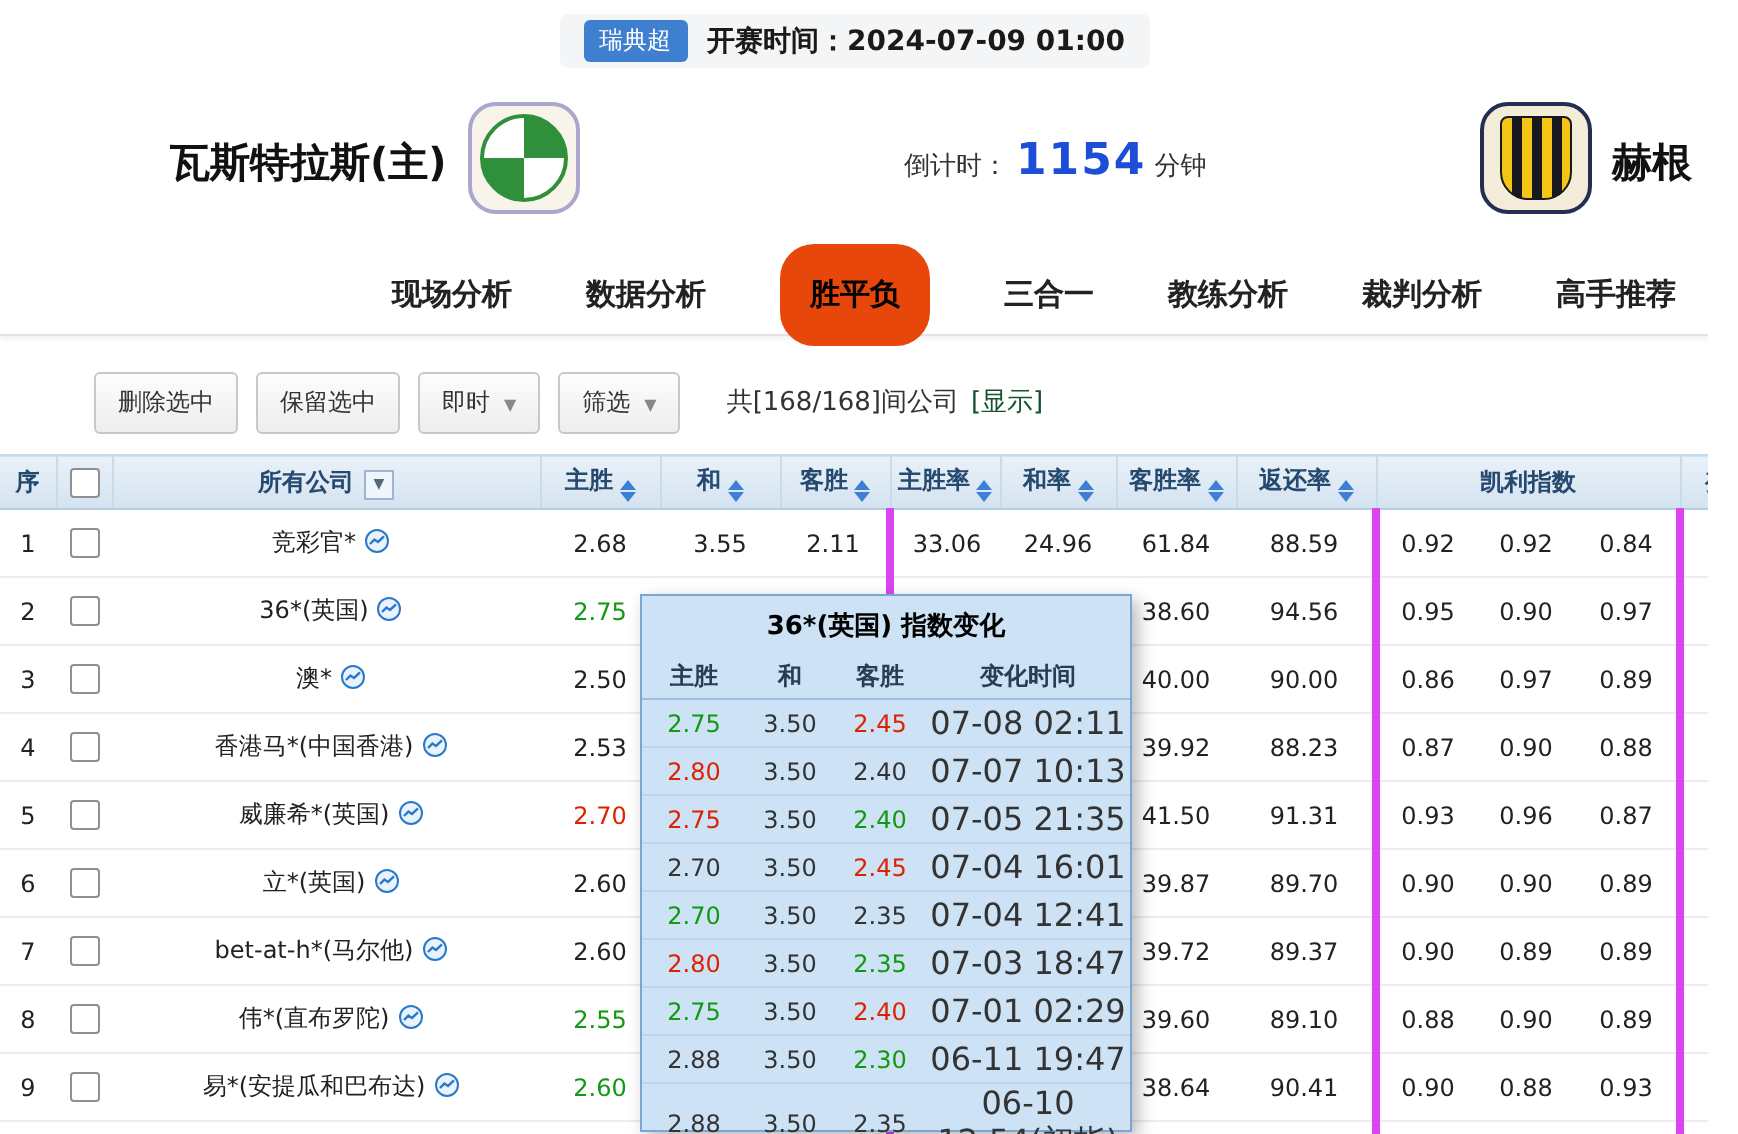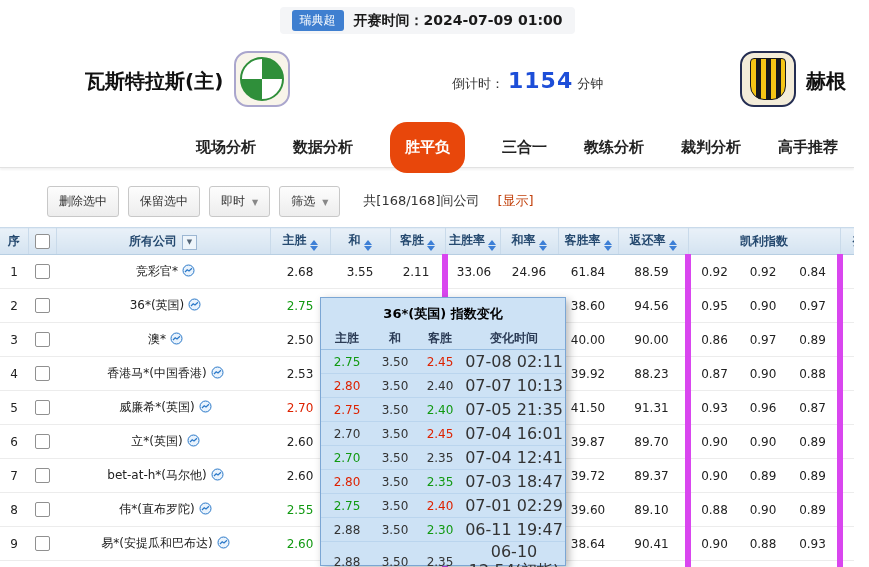--- a/index.html
+++ b/index.html
@@ -24,41 +24,41 @@
   .away-emblem{width:34px;height:40px;border:1px solid #16181d;border-radius:4px 4px 14px 14px;
      background:repeating-linear-gradient(90deg,#f5c515 0 5px,#16181d 5px 10px);}
   .countdown{position:absolute;left:452px;top:24px;display:flex;align-items:baseline;gap:4px;}
   .cd-label,.cd-unit{font-size:13px;color:#333;}
   .cd-value{font-size:22px;font-weight:bold;color:#1d4ed8;letter-spacing:1px;}
 
   
   .nav{position:absolute;top:128px;left:0;width:100%;height:40px;background:#fff;border-bottom:1px solid #e2e2e2;
        box-shadow:0 2px 2px rgba(0,0,0,.05);display:flex;align-items:center;gap:37px;padding-left:196px;box-sizing:border-box;}
   .tab{font-size:15px;font-weight:bold;color:#222;cursor:pointer;white-space:nowrap;}
-  .tab.active{background:#e8470b;color:#ffffff;padding:16px 15px;border-radius:17px;}
+  .tab.active{background:#e8470b;color:#000000;padding:16px 15px;border-radius:17px;}
 
   
   .toolbar{position:absolute;top:186px;left:8px;height:30px;display:flex;align-items:center;padding-left:39px;}
   .tbtn{border:1px solid #c8c8c8;background:linear-gradient(#fdfdfd,#ededed);border-radius:3px;
         font-size:12px;color:#333;padding:6px 11px;margin-right:9px;white-space:nowrap;cursor:pointer;}
   .caret{font-size:8px;color:#888;margin-left:7px;}
   .count{font-size:13px;color:#333;margin-left:14px;white-space:nowrap;}
-  .show-link{color:#c2410c;margin-left:18px;font-size:13px;cursor:pointer;white-space:nowrap;}
+  .show-link{color:#14532d;margin-left:6px;font-size:13px;cursor:pointer;white-space:nowrap;}
 
   
   .oddstable{position:absolute;top:227px;left:0;}
   table{border-collapse:collapse;table-layout:fixed;width:910px;font-size:12px;}
   thead th{height:26px;background:linear-gradient(#e9f1f8,#d4e3f1);color:#25496f;font-weight:bold;
            border-top:1px solid #c9daea;border-right:1px solid #c9daea;border-bottom:1px solid #b7cee2;
            padding:0;white-space:nowrap;overflow:hidden;}
   tbody td{height:33px;border-bottom:1px solid #ececec;text-align:center;color:#222;padding:0;background:#fff;
            white-space:nowrap;overflow:hidden;}
   td.name{text-align:center;padding-left:5px;}
   th.chg,td.chg{text-align:left;padding-left:12px;}
-  .gsep{border-right:6px solid #d946ef;}
+  .gsep{border-right:4px solid #d946ef;}
   .cname{color:#222;text-decoration:none;margin-right:4px;cursor:pointer;}
   .ticon{vertical-align:-2px;cursor:pointer;}
   .sorter{display:inline-flex;flex-direction:column;margin-left:3px;vertical-align:-1px;row-gap:1px;cursor:pointer;}
   .s-up{width:0;height:0;border-left:4px solid transparent;border-right:4px solid transparent;border-bottom:5px solid #3d7fd6;}
   .s-dn{width:0;height:0;border-left:4px solid transparent;border-right:4px solid transparent;border-top:5px solid #3d7fd6;}
   .fbox{display:inline-block;width:13px;height:13px;line-height:12px;border:1px solid #9cb6d2;background:#eef5fb;
         color:#567;font-size:7px;text-align:center;margin-left:5px;vertical-align:1px;cursor:pointer;}
   .cb{display:inline-block;width:13px;height:13px;border:1px solid #909090;background:#fff;border-radius:2px;vertical-align:middle;cursor:pointer;}
 
   

